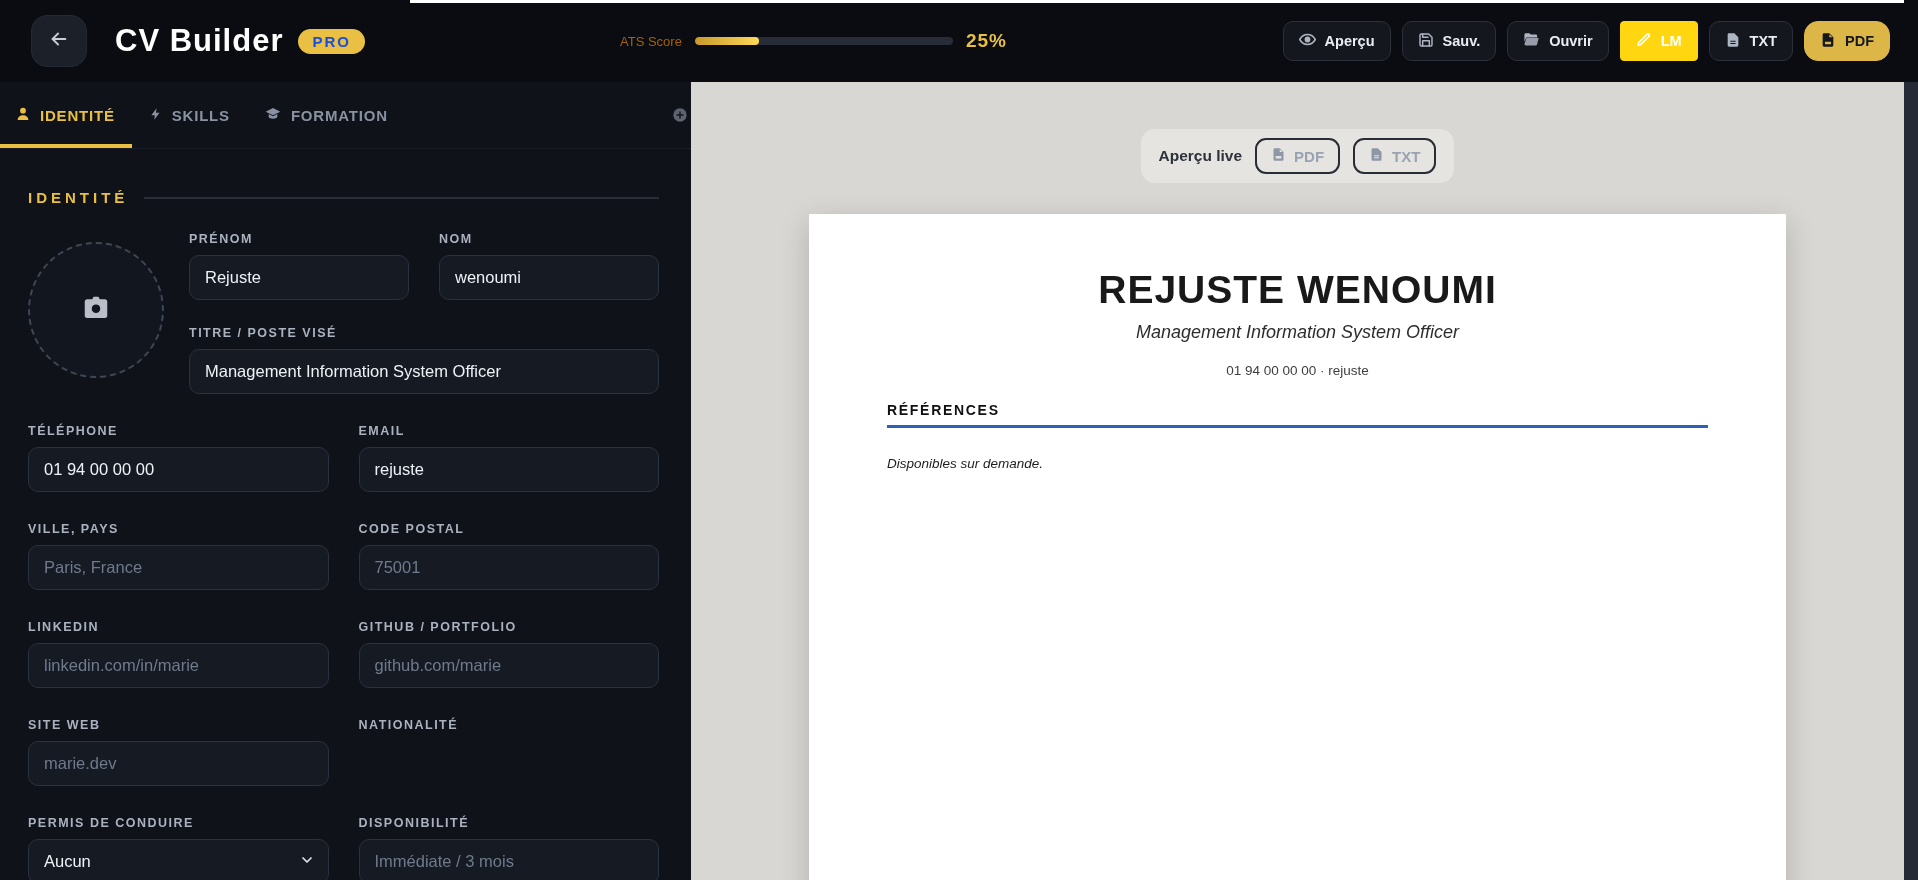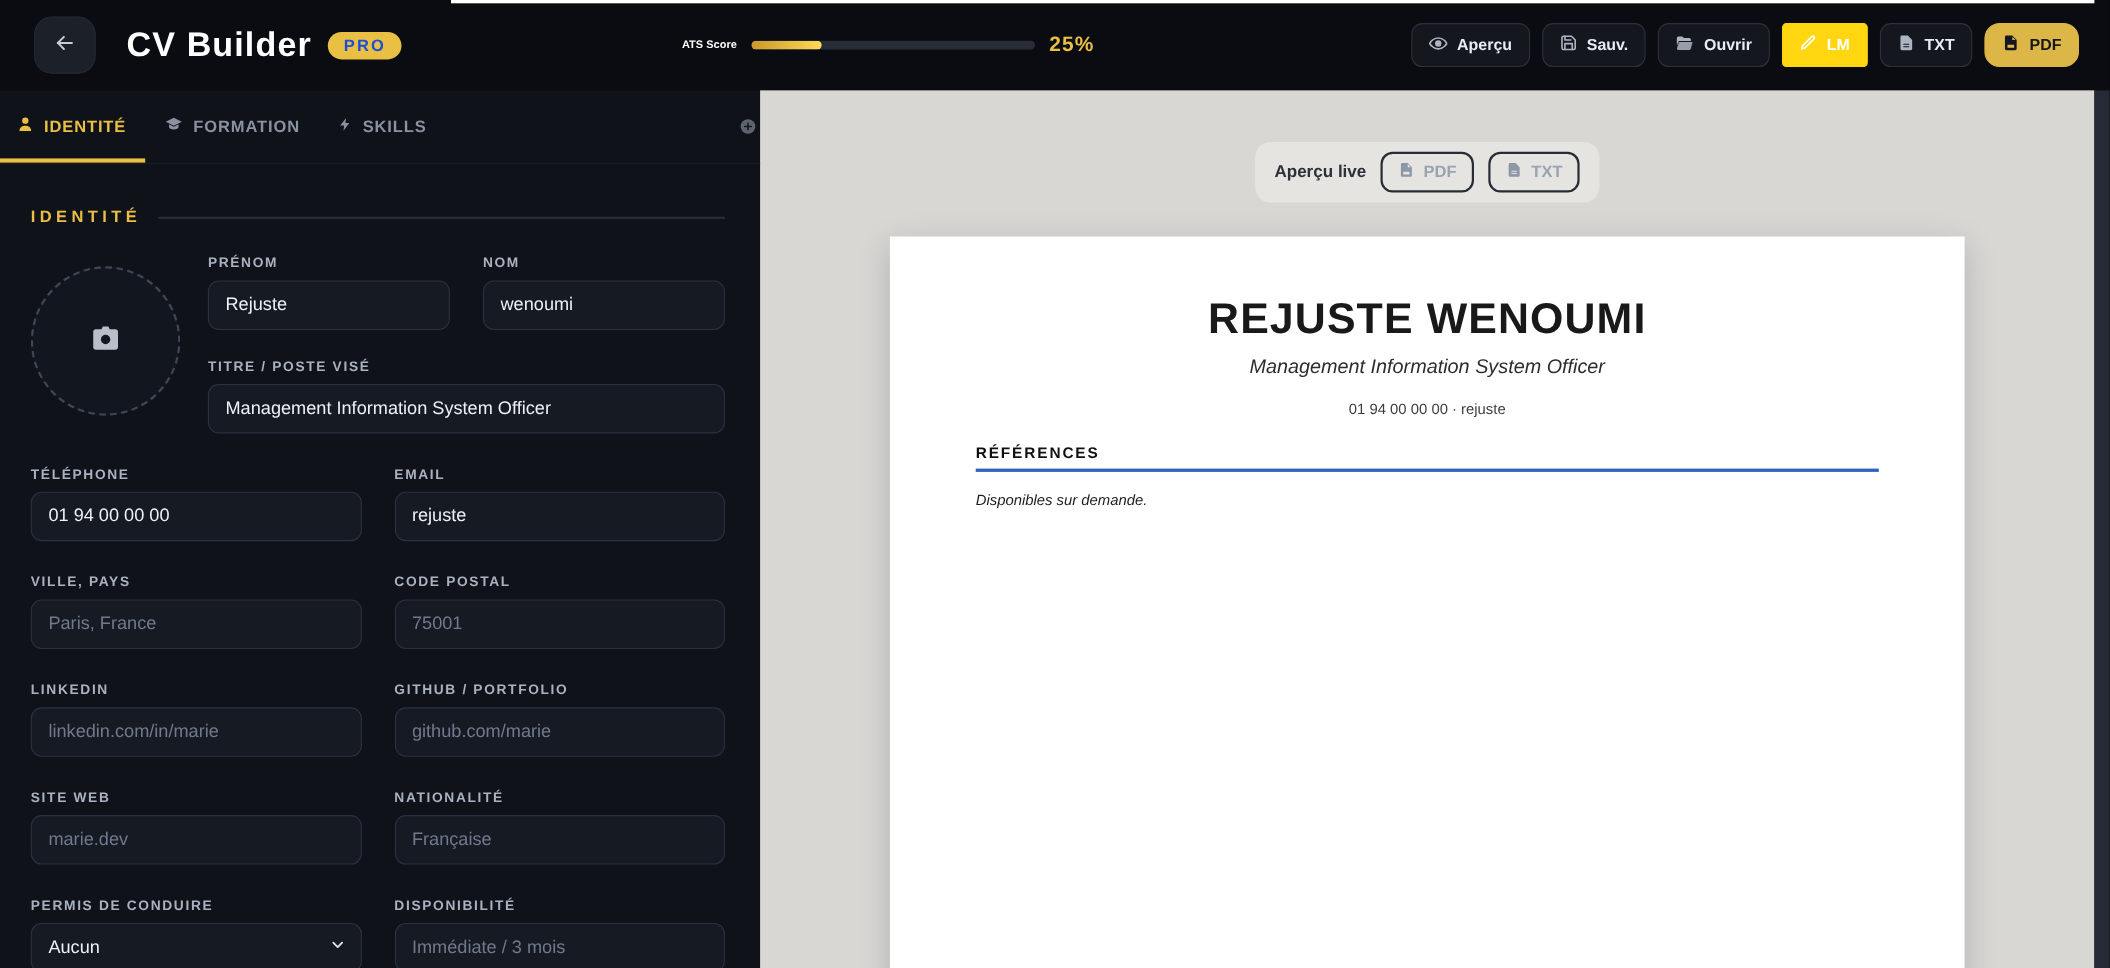--- a/index.html
+++ b/index.html
@@ -10,21 +10,21 @@
   
   .top-sliver { position:absolute; left:410px; top:0; width:1494px; height:3px; background:#ffffff; z-index:9; }
 
   
   header { position:relative; height:82px; display:flex; align-items:center; padding:0 28px 0 31px; background:#0a0c11; }
   .back-btn { width:56px; height:52px; border-radius:16px; background:#1b2029; border:1px solid #242a35; display:grid; place-items:center; color:#c9cdd5; cursor:pointer; flex:none; }
   .logo-wrap { display:flex; align-items:center; margin-left:28px;text-align:right; }
   .logo-text { color:#ffffff; font-size:31px; font-weight:900; letter-spacing:1px; }
   .pro-badge { margin-left:15px; background:#e9c043; color:#1d4ed8; font-size:15px; font-weight:900; letter-spacing:2px; padding:4px 14px; border-radius:999px; }
   .ats { display:flex; align-items:center; margin-left:255px; }
-  .ats-label { color:#ffffff; font-size:10px; font-weight:700; }
+  .ats-label { color:#a16207; font-size:13px; font-weight:400; }
   .ats-track { width:258px; height:8px; border-radius:999px; background:#272c36; margin:0 13px; overflow:hidden; }
   .ats-fill { height:100%; border-radius:999px; background:linear-gradient(90deg,#c9992b,#ffd957); }
   .ats-pct { color:#e9c043; font-size:19px; font-weight:900; letter-spacing:1px; }
   .actions { margin-left:auto; display:flex; align-items:center; gap:11px; }
   .hbtn { height:40px; display:flex; align-items:center; gap:9px; padding:0 15px; border-radius:10px; background:#14171e; border:1px solid #2b303b; color:#e9ecf1; font-size:14.5px; font-weight:700; cursor:pointer; }
   .hbtn svg { color:#aeb5c2; }
   .hbtn.lm { background:#ffd60f; border-color:#ffd60f; color:#ffffff; border-radius:4px; }
   .hbtn.lm svg { color:#ffffff; }
   .hbtn.pdf { background:#dcb747; border-color:#dcb747; color:#15171c; border-radius:14px; }
   .hbtn.pdf svg { color:#15171c; }
@@ -63,21 +63,21 @@
   .pv-label { color:#2c313a; font-size:15.5px; font-weight:700; }
   .pv-btn { display:flex; align-items:center; gap:8px; border:2px solid #272c35; border-radius:11px; background:transparent; padding:7px 14px; color:#9aa3b2; font-size:15px; font-weight:700; cursor:pointer; }
   .pv-btn svg { color:#8d97a8; }
 
   .page { width:977px; margin:31px auto 0; background:#ffffff; box-shadow:0 8px 28px rgba(0,0,0,0.18); padding:54px 78px 40px; height:920px; }
   .cv-name { text-align:center; font-size:39px; font-weight:800; letter-spacing:1px; color:#191919; }
   .cv-title { text-align:center; font-style:italic; font-size:18px; color:#2d2d2d; margin-top:10px; }
   .cv-contact { text-align:center; font-size:13.5px; color:#3e3e3e; margin-top:20px; }
   .cv-sec-head { margin-top:24px; font-size:14px; font-weight:800; letter-spacing:1.7px; color:#101014; }
   .cv-rule { height:3px; background:#2d62b8; margin-top:7px; }
-  .cv-sec-body { font-style:italic; font-size:13.5px; color:#1d1d1d; margin-top:18px; }
+  .cv-sec-body { font-style:italic; font-size:13.5px; color:#1d1d1d; margin-top:28px; }
 
   .scrollstrip { width:14px; flex:none; background:#252a36; }
 </style>
 </head>
 <body>
 
 <div class="app">
   <div class="top-sliver"></div>
 
   <header>
@@ -163,34 +163,34 @@
           <span>
             <svg width="16" height="16" viewBox="0 0 24 24" fill="currentColor">
                 <circle cx="12" cy="7" r="4.3"></circle>
                 <path d="M4 21c0-4.4 3.6-7 8-7s8 2.6 8 7z"></path>
               </svg>
           </span>
           <span>IDENTITÉ</span>
         </div>
         <div class="tab">
           <span>
+            <svg width="14" height="16" viewBox="0 0 24 24" fill="currentColor">
+                <path d="M13 2 4 14h6l-1 8 9-12h-6z"></path>
+              </svg>
+          </span>
+          <span>SKILLS</span>
+        </div>
+        <div class="tab">
+          <span>
             <svg width="18" height="16" viewBox="0 0 24 24" fill="currentColor">
                 <path d="M12 3 1 8.5 12 14l11-5.5z"></path>
                 <path d="M5.5 12v4c0 1.7 2.9 3 6.5 3s6.5-1.3 6.5-3v-4L12 15.3z"></path>
               </svg>
           </span>
           <span>FORMATION</span>
-        </div>
-        <div class="tab">
-          <span>
-            <svg width="14" height="16" viewBox="0 0 24 24" fill="currentColor">
-                <path d="M13 2 4 14h6l-1 8 9-12h-6z"></path>
-              </svg>
-          </span>
-          <span>SKILLS</span>
         </div>
         <div class="tab-add">
           <svg width="16" height="16" viewBox="0 0 24 24">
               <circle cx="12" cy="12" r="10" fill="currentColor"></circle>
               <path d="M12 7.5v9M7.5 12h9" stroke="#13161d" stroke-width="2.2" stroke-linecap="round"></path>
             </svg>
         </div>
       </nav>
 
       <div class="form">
@@ -248,21 +248,20 @@
           <div>
             <label>GITHUB / PORTFOLIO</label>
             <input class="tin" type="text" placeholder="github.com/marie" style="">
           </div>
           <div>
             <label>SITE WEB</label>
             <input class="tin" type="text" placeholder="marie.dev" style="">
           </div>
           <div>
             <label>NATIONALITÉ</label>
-            <input class="tin" type="text" placeholder="Française" style="">
           </div>
           <div>
             <label>PERMIS DE CONDUIRE</label>
             <div class="selectbox">
               <span>Aucun</span>
               <span>
                 <svg width="16" height="16" viewBox="0 0 24 24" fill="none" stroke="currentColor" stroke-width="2.6" stroke-linecap="round" stroke-linejoin="round">
                     <polyline points="6 9 12 15 18 9"></polyline>
                   </svg>
               </span>

